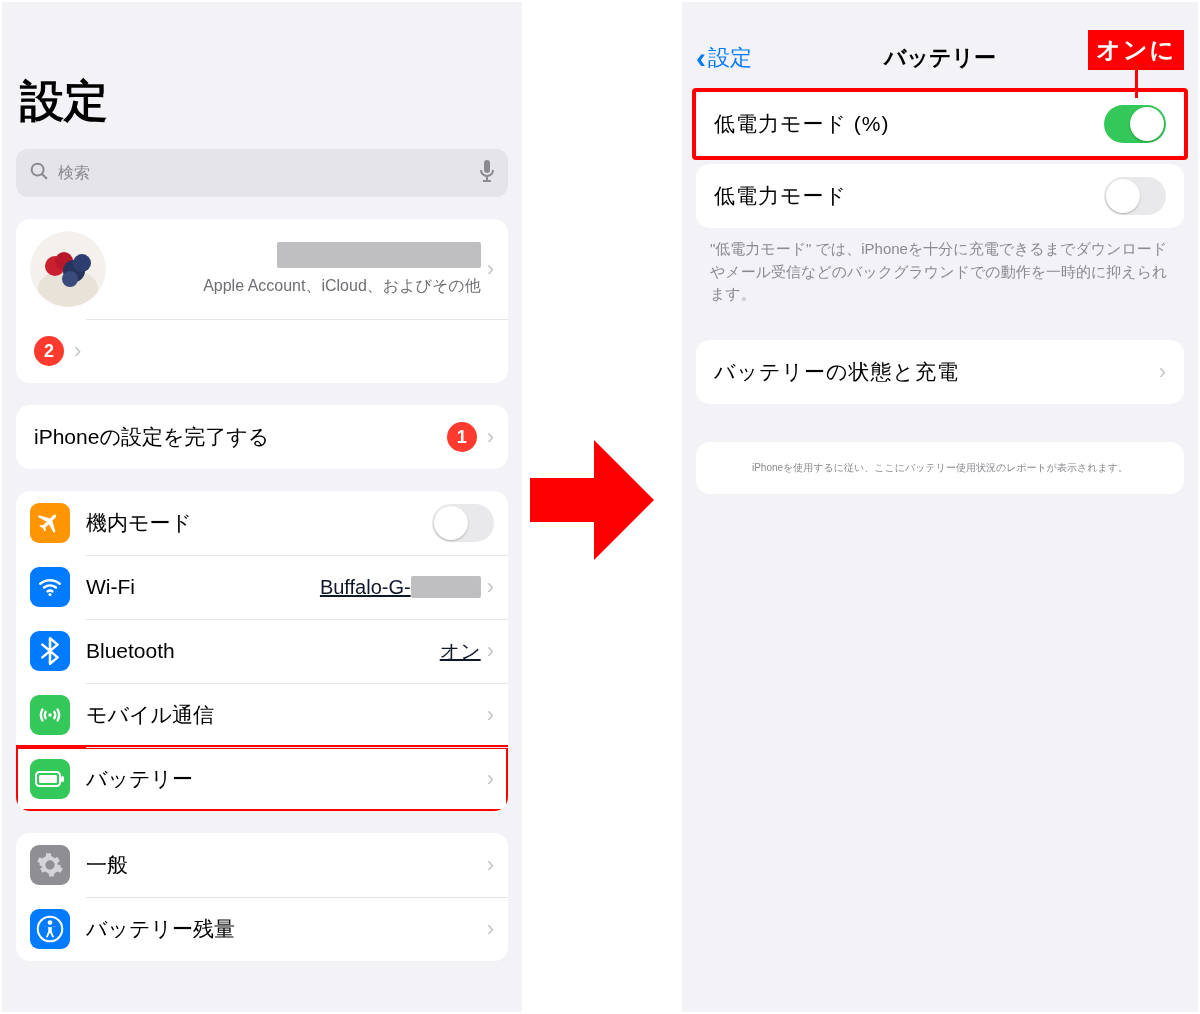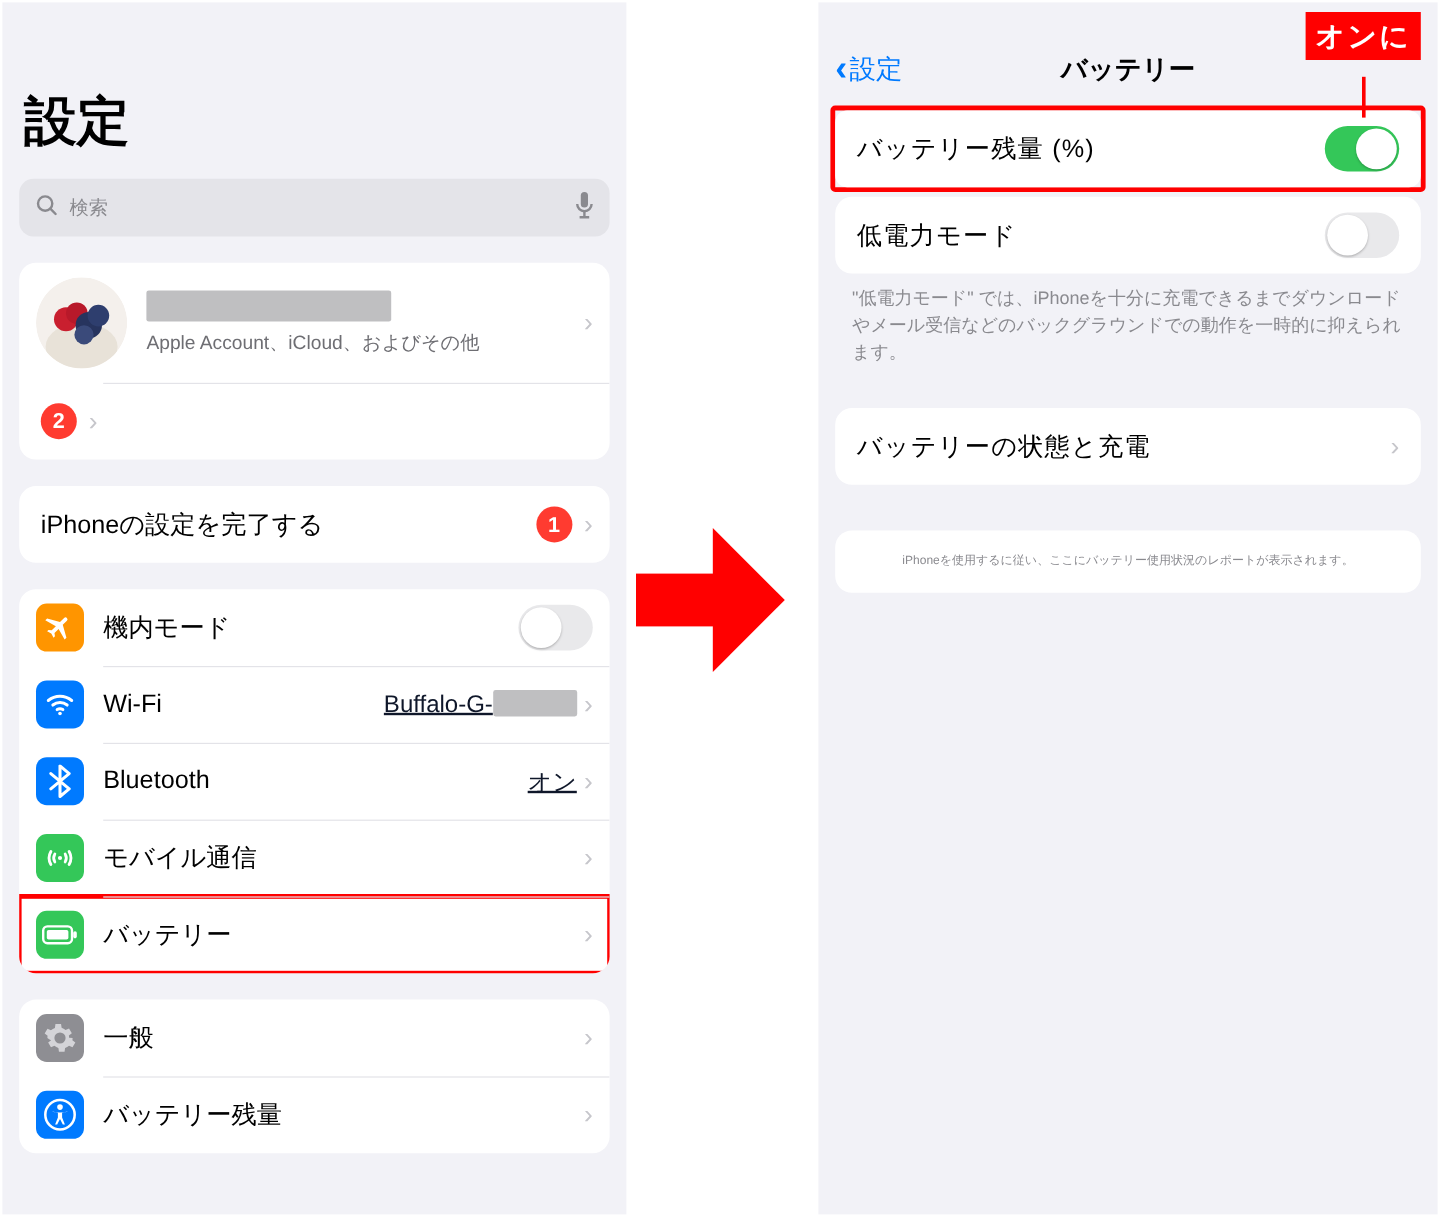--- a/index.html
+++ b/index.html
@@ -26,21 +26,21 @@
   .row+.row::before{content:"";position:absolute;left:70px;right:0;top:0;height:1px;background:#e3e3e8;}
   .chev{flex:0 0 auto;color:#c6c6cb;font-size:22px;margin-left:6px;}
   .label{font-size:21px;color:#000;flex:1 1 auto;}
   .value{font-size:20px;color:#0f172a;text-decoration:underline;}
   .value .mask{display:inline-block;background:#bfbfc1;width:70px;height:22px;vertical-align:-4px;border-radius:2px;}
   .badge{display:inline-flex;align-items:center;justify-content:center;width:30px;height:30px;border-radius:15px;background:#ff3b30;color:#fff;font-size:18px;font-weight:600;margin-right:4px;}
 
   .avatar{width:76px;height:76px;border-radius:50%;margin-right:16px;overflow:hidden;flex:0 0 auto;position:relative;background:#fff;}
   .avatar svg{position:absolute;inset:0;}
   .acct-row{min-height:100px;}
-  .acct-txt{display:flex;flex-direction:column;flex:1 1 auto;}
+  .acct-txt{display:flex;flex-direction:column;flex:1 1 auto;align-items:flex-end;}
   .acct-name-mask{background:#bfbfc1;width:204px;height:26px;border-radius:2px;margin-bottom:8px;}
   .acct-sub{font-size:16px;color:#6e6e73;}
 
   .icn{width:40px;height:40px;border-radius:9px;margin-right:16px;display:flex;align-items:center;justify-content:center;flex:0 0 auto;}
   .icn svg{display:block;}
   .toggle{width:62px;height:38px;border-radius:19px;background:#e9e9eb;position:relative;flex:0 0 auto;}
   .toggle .knob{position:absolute;width:34px;height:34px;border-radius:50%;background:#fff;top:2px;left:2px;box-shadow:0 1px 2px rgba(0,0,0,.25);}
   .toggle.on{background:#34c759;}
   .toggle.on .knob{left:26px;}
 
@@ -52,21 +52,21 @@
   .nav .back .glyph{font-size:30px;margin-right:2px;font-weight:600;}
   .nav .title{position:absolute;left:0;right:0;text-align:center;font-size:22px;font-weight:600;pointer-events:none;}
 
   .r-card{background:#fff;border-radius:14px;margin:12px 14px 0 14px;overflow:hidden;}
   .r-row{display:flex;align-items:center;height:64px;padding:0 18px;position:relative;}
   .r-label{flex:1 1 auto;font-size:21px;letter-spacing:1px;}
 
   .footnote{font-size:15px;color:#8a8a8f;padding:10px 28px 0 28px;line-height:1.5;}
   .usage-box{background:#fff;border-radius:14px;margin:38px 14px 0 14px;padding:18px 22px;text-align:center;font-size:10px;color:#8a8a8f;line-height:1.6;}
 
-  .callout{position:absolute;right:14px;top:8px;background:#ff0000;color:#fff;font-size:24px;font-weight:700;padding:4px 8px;letter-spacing:2px;}
+  .callout{position:absolute;right:14px;top:28px;background:#ff0000;color:#fff;font-size:24px;font-weight:700;padding:4px 8px;letter-spacing:2px;}
   .callout-line{position:absolute;right:60px;top:62px;width:3px;height:34px;background:#ff0000;}
   .batt-hl{border:4px solid #ff0000;border-radius:4px;margin:0 10px;}
 </style>
 </head>
 <body>
 
 <div class="screen left">
   <h1>設定</h1>
 
   <div class="search">
@@ -220,21 +220,21 @@
     <div class="back">
       <span class="glyph">‹</span>
       <span>設定</span>
     </div>
     <div class="title">バッテリー</div>
   </div>
 
   <div class="batt-hl">
     <div class="r-card" style="margin:0;border-radius:10px;">
       <div class="r-row">
-        <span class="r-label">バッテリー残量 (%)</span>
+        <span class="r-label">低電力モード (%)</span>
         <span class="toggle on">
             <span class="knob"></span>
           </span>
       </div>
     </div>
   </div>
 
   <div class="r-card" style="margin-top:4px;">
     <div class="r-row">
       <span class="r-label">低電力モード</span>

